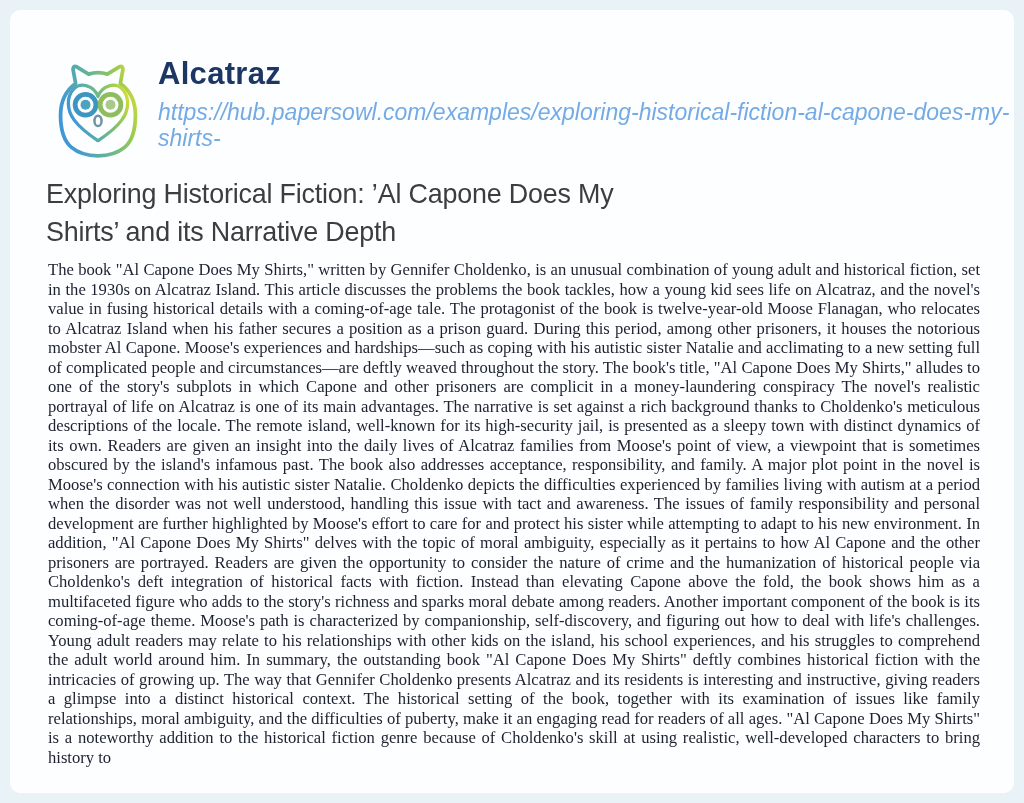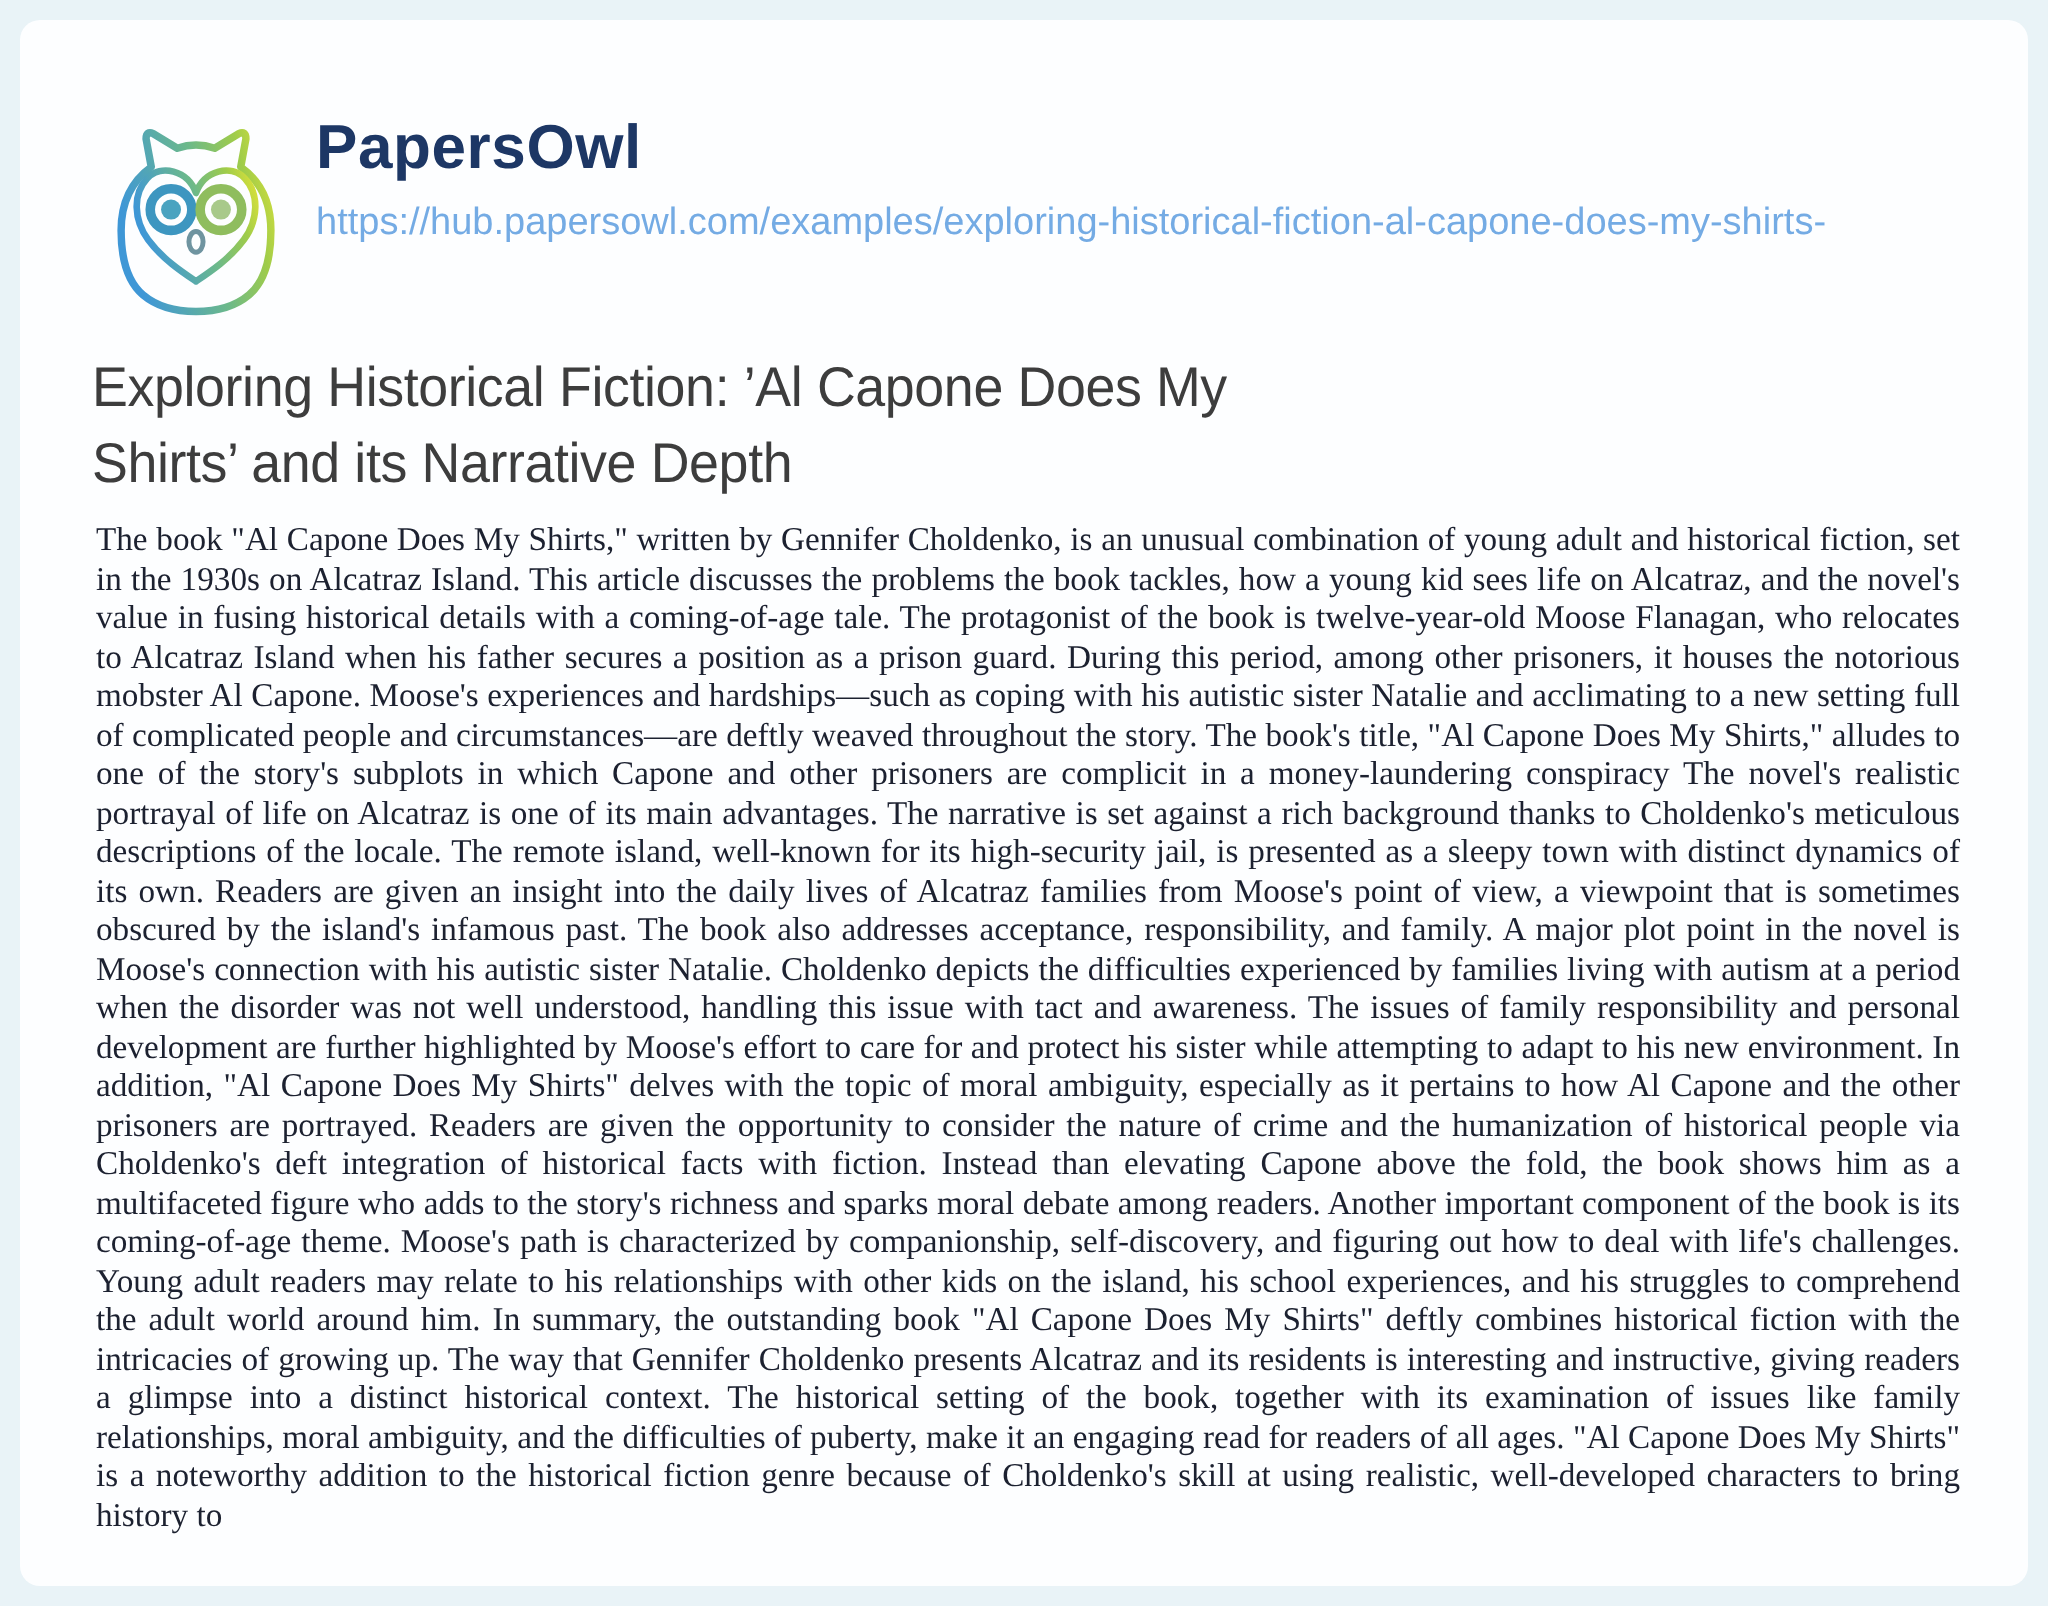--- a/index.html
+++ b/index.html
@@ -22,24 +22,25 @@
   }
   .logo-wrap{width:104px;height:112px;flex:0 0 auto;margin-right:8px;}
   .header-text{padding-top:2px;}
   .brand{
     font-size:31px;font-weight:bold;
     color:#1d3765;letter-spacing:.3px;
     line-height:36px;
   }
   .url{
     margin-top:7px;
-    font-size:19px;line-height:26px;
+    font-size:23px;line-height:26px;
     color:#74abe4;
     text-decoration:none;
     display:block;
+    font-style:italic;
   }
   .title{
     position:absolute;left:36px;top:165px;
     font-size:28px;line-height:38px;
     color:#3d3d3d;
     letter-spacing:-.2px;
     transform:scaleX(.96);transform-origin:left top;
     white-space:nowrap;
   }
   .body-text{
@@ -78,21 +79,21 @@
         <circle cx="38" cy="48" r="4.8" fill="#4aa3c0"></circle>
 
         <circle cx="62" cy="48" r="10" fill="none" stroke="#8fbd5e" stroke-width="4.6"></circle>
         <circle cx="62" cy="48" r="4.8" fill="#a8c98a"></circle>
 
         <ellipse cx="50" cy="63.5" rx="3.4" ry="5" fill="none" stroke="#6f94a0" stroke-width="2.4"></ellipse>
       </svg>
     </div>
 
     <div class="header-text">
-      <div class="brand">PapersOwl</div>
+      <div class="brand">Alcatraz</div>
       <a href="#" class="url">
         <span style="display:block">https://hub.papersowl.com/examples/exploring-historical-fiction-al-capone-does-my-shirts-</span>
       </a>
     </div>
 
   </div>
 
   <div class="title">
     <div>Exploring Historical Fiction: ’Al Capone Does My</div>
     <div>Shirts’ and its Narrative Depth</div>

